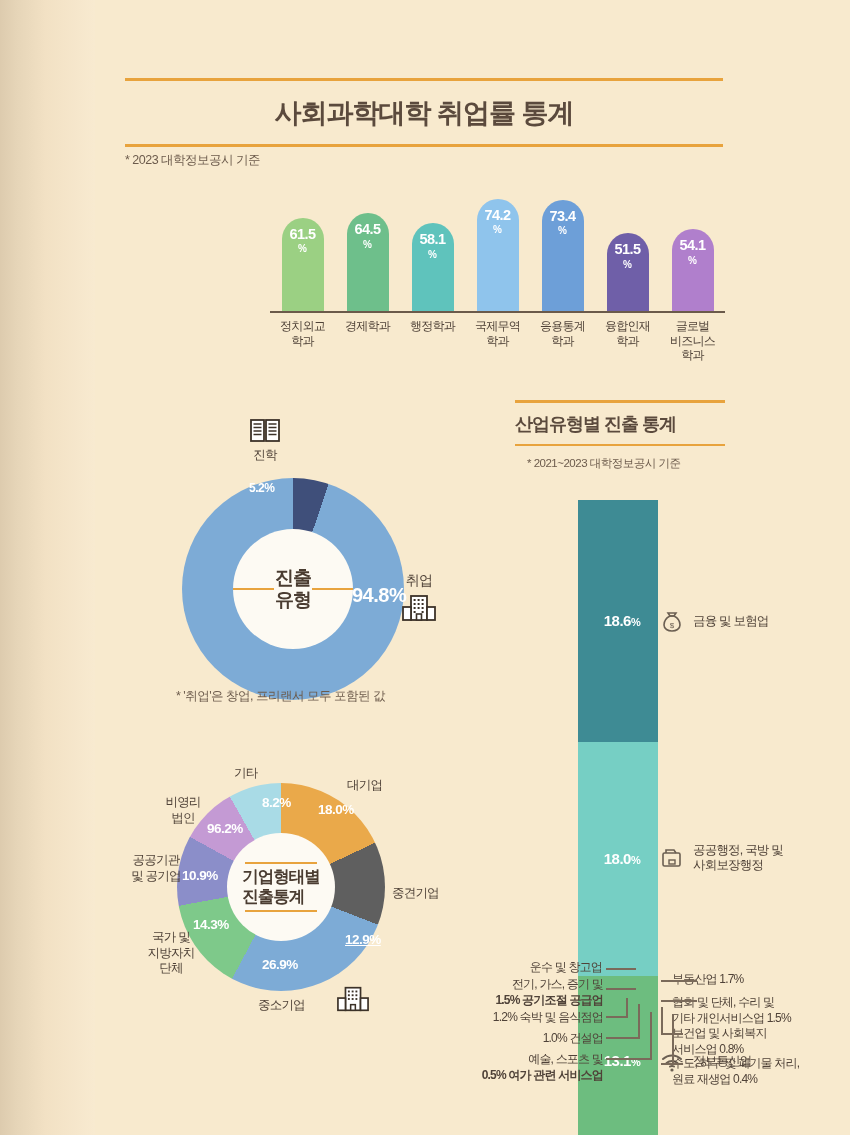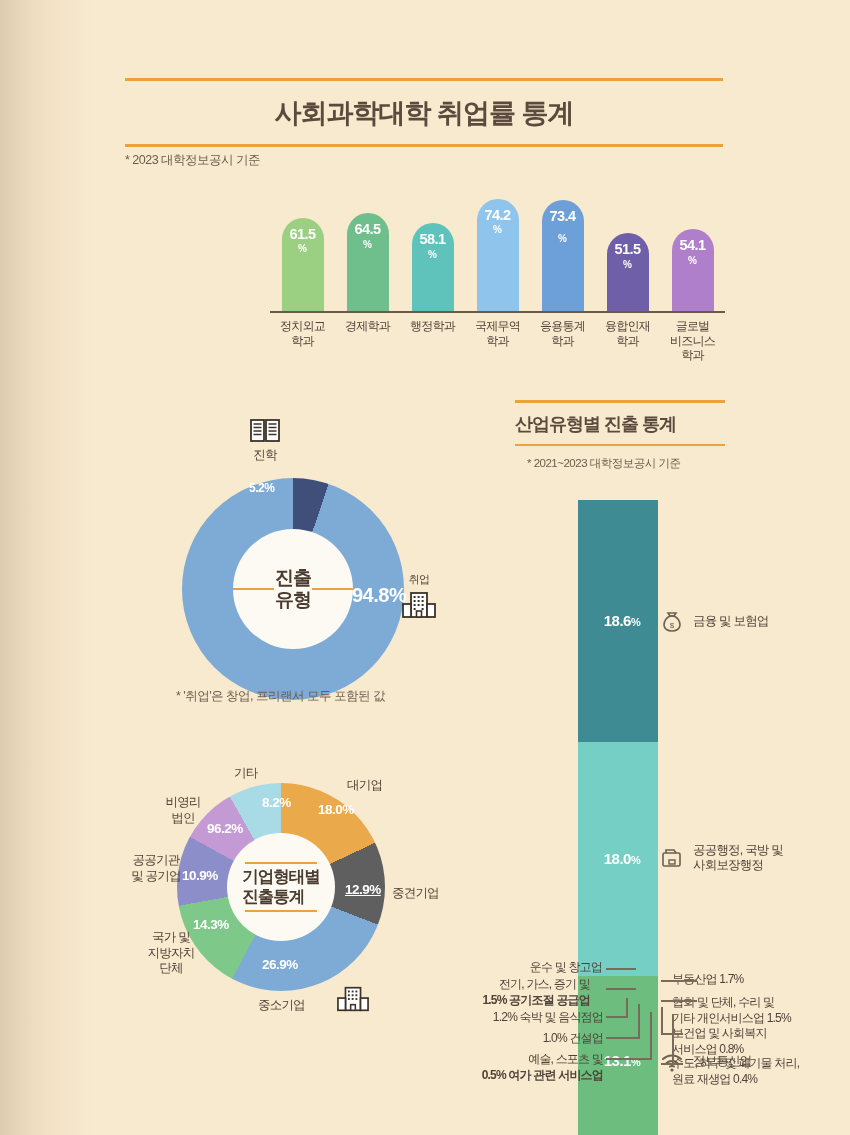--- a/index.html
+++ b/index.html
@@ -126,21 +126,21 @@
             <div class="p">%</div>
           </div>
         </div>
         <div class="barcol">
           <div class="bar" style="height: 112.251px; background: rgb(143, 196, 236);">
             <div class="v">74.2</div>
             <div class="p">%</div>
           </div>
         </div>
         <div class="barcol">
-          <div class="bar" style="height: 111.041px; background: rgb(109, 159, 216); gap: 8px;">
+          <div class="bar" style="height: 111.041px; background: rgb(109, 159, 216);">
             <div class="v">73.4</div>
             <div class="p">%</div>
           </div>
         </div>
         <div class="barcol">
           <div class="bar" style="height: 77.9103px; background: rgb(111, 95, 168);">
             <div class="v">51.5</div>
             <div class="p">%</div>
           </div>
         </div>
@@ -185,21 +185,21 @@
           <line x1="18.5" y1="9.5" x2="26.5" y2="9.5"></line>
         <line x1="18.5" y1="13" x2="26.5" y2="13"></line>
           <line x1="18.5" y1="16.5" x2="26.5" y2="16.5"></line>
       </g>
     </svg>
     <div style="font-size:12.5px;color:#4f4238;margin-top:3px;letter-spacing:-0.8px;">진학</div>
   </div>
   <div class="dlab" style="left:249px; top:481px; font-size:12px;">5.2%</div>
   <div class="dlab" style="left:352px; top:584px; font-size:20px;">94.8%</div>
   <div style="position:absolute; left:395px; top:572px; width:48px; text-align:center;">
-    <div style="font-size:11px;color:#4f4238;letter-spacing:-0.8px;">취업</div>
+    <div style="font-size:14px;color:#4f4238;letter-spacing:-0.8px;">취업</div>
     <svg style="width:34px;height:28px;margin:4px auto 0;" viewBox="0 0 34 28">
       <rect x="9" y="2" width="16" height="24" fill="#fff" stroke="#3c3228" stroke-width="1.8"></rect>
       <rect x="1" y="13" width="8" height="13" fill="#fff" stroke="#3c3228" stroke-width="1.8"></rect>
       <rect x="25" y="13" width="8" height="13" fill="#fff" stroke="#3c3228" stroke-width="1.8"></rect>
       <g fill="#3c3228">
         <rect x="11.6" y="5" width="2" height="2"></rect>
           <rect x="15.6" y="5" width="2" height="2"></rect>
           <rect x="19.6" y="5" width="2" height="2"></rect>
         <rect x="11.6" y="9" width="2" height="2"></rect>
           <rect x="15.6" y="9" width="2" height="2"></rect>
@@ -221,21 +221,21 @@
       <div class="hole-rule2"></div>
       <div class="hole-t2">
         <span>기업형태별</span><br>
         <span>진출통계</span>
       </div>
       <div class="hole-rule2"></div>
     </div>
   </div>
 
   <div class="dlab" style="left:318px; top:802px;">18.0%</div>
-  <div class="dlab" style="left:345px; top:882px;text-decoration:underline;">12.9%</div>
+  <div class="dlab" style="left:345px; top:932px;text-decoration:underline;">12.9%</div>
   <div class="dlab" style="left:262px; top:957px;">26.9%</div>
   <div class="dlab" style="left:193px; top:917px;">14.3%</div>
   <div class="dlab" style="left:182px; top:868px;">10.9%</div>
   <div class="dlab" style="left:207px; top:821px;">96.2%</div>
   <div class="dlab" style="left:262px; top:795px;">8.2%</div>
 
   <div class="dname" style="left:347px; top:778px;">대기업</div>
   <div class="dname" style="left:392px; top:886px;">중견기업</div>
   <div class="dname" style="left:258px; top:998px;">중소기업</div>
   <div class="dname" id="n-gukga" style="left:135px; top:930px; text-align:center; width:72px;"><span>국가 및</span><br><span>지방자치</span><br><span>단체</span></div>
@@ -307,21 +307,21 @@
             <path d="M10 16.5a4 4 0 0 1 4 0" fill="none" stroke="#6b5f52" stroke-width="2" stroke-linecap="round"></path>
             <circle cx="12" cy="20" r="1.6" fill="#6b5f52"></circle>
           </svg>
         </span>
         <span class="ltxt">정보통신업</span>
       </div>
     </div>
 
   <div class="callout" style="left:492px; top:960px; text-align:right; width:110px;">운수 및 창고업</div>
   <div class="callout" style="left:672px; top:972px;">부동산업 1.7%</div>
-  <div class="callout" style="left:415px; top:977px; text-align:right; width:175px;">
+  <div class="callout" style="left:428px; top:977px; text-align:right; width:175px;">
     <span>전기, 가스, 증기 및</span><br>
     <b>1.5% 공기조절 공급업</b>
   </div>
   <div class="callout" style="left:672px; top:995px;">
     <span>협회 및 단체, 수리 및</span><br>
     <span>기타 개인서비스업 1.5%</span>
   </div>
   <div class="callout" style="left:428px; top:1010px; text-align:right; width:175px;">1.2% 숙박 및 음식점업</div>
   <div class="callout" style="left:428px; top:1031px; text-align:right; width:175px;">1.0% 건설업</div>
   <div class="callout" style="left:672px; top:1026px;">

